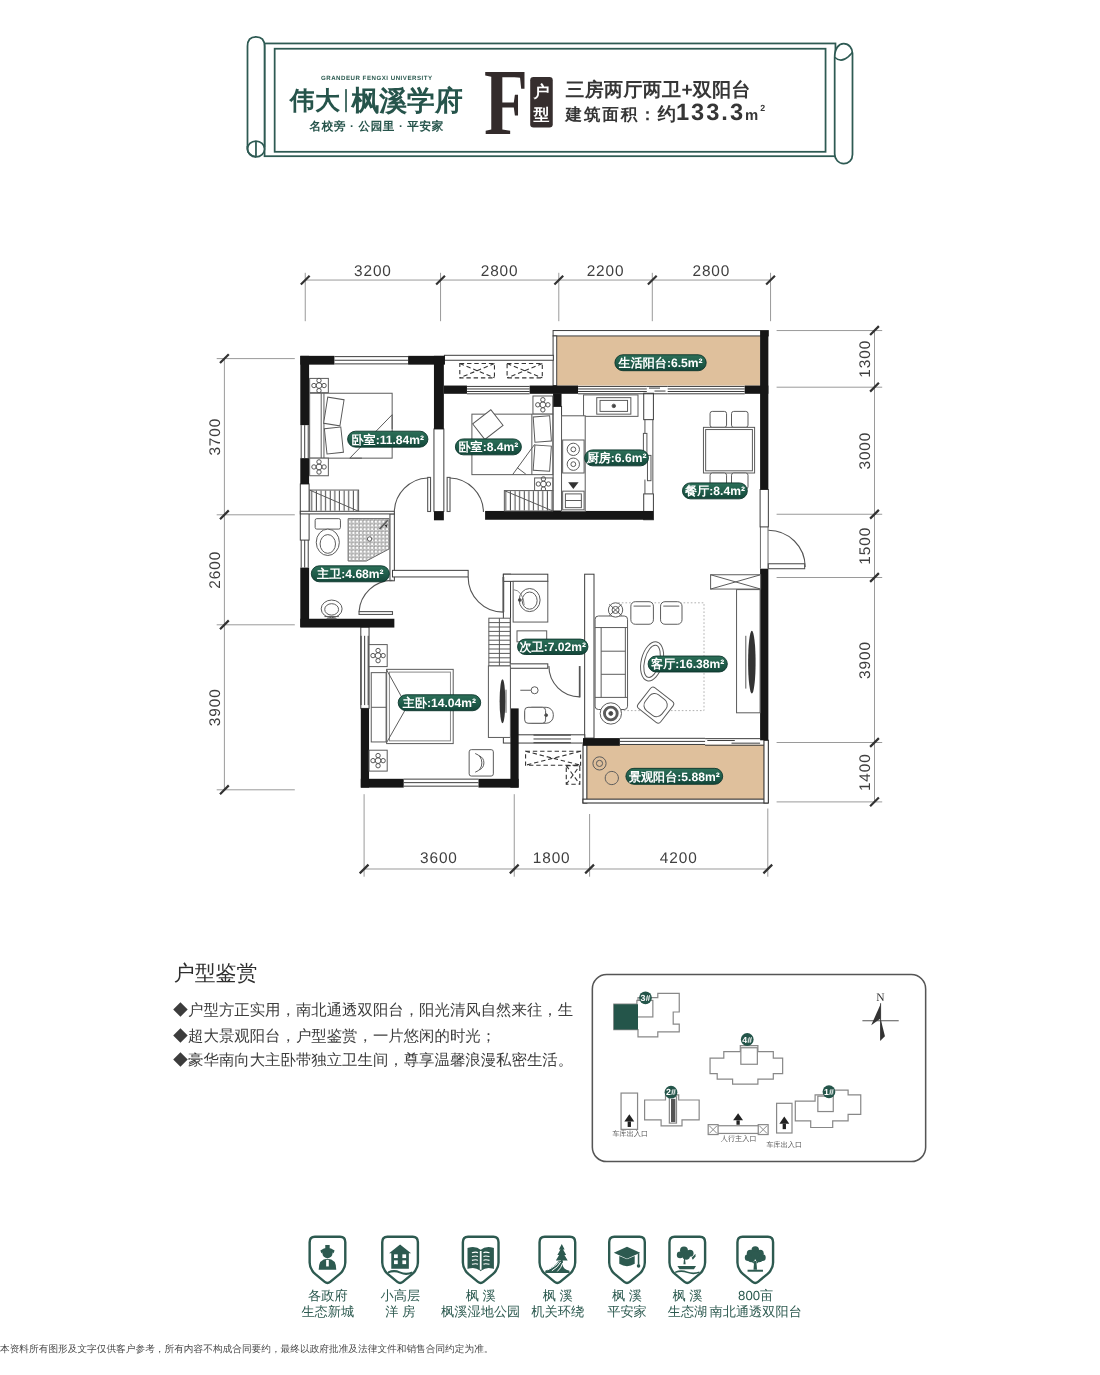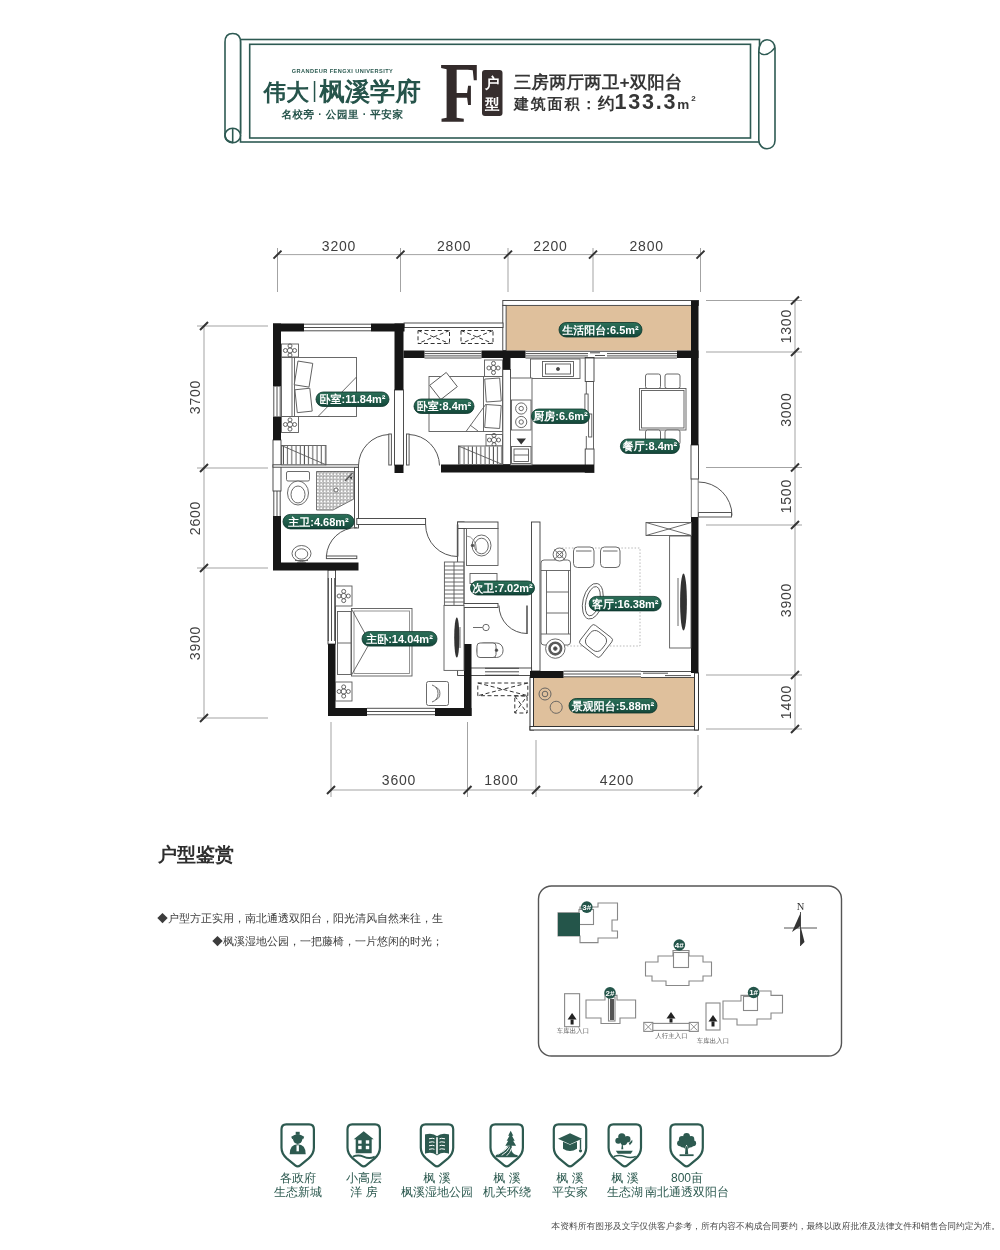--- a/index.html
+++ b/index.html
@@ -556,25 +556,26 @@
         <text x="625.2" y="607.7" fill="#fff">客厅:16.38m²</text>
       </g>
 
   <g>
         <rect x="569" y="698.5" width="88" height="14.5" rx="7.25" fill="url(#gpill)" stroke="#0a332a" stroke-width="0.8"></rect>
         <text x="613" y="709.8" fill="#fff">景观阳台:5.88m²</text>
       </g>
 </g>
 </svg>
 
-<div class="abs" style="left:158px;top:842px;font-size:19px;font-weight:bold;color:#2e2e2e;">户型鉴赏</div>
-
-<div class="abs" style="left:157px;top:907px;font-size:11px;color:#3c3c3c;line-height:22.7px;white-space:nowrap;text-align:right;">
+<div class="abs" style="left:158px;top:872px;font-size:19px;font-weight:normal;color:#2e2e2e;">户型鉴赏</div>
+
+<div class="abs" style="left:157px;top:907px;font-size:14px;color:#3c3c3c;line-height:22.7px;white-space:nowrap;">
   <div>◆户型方正实用，南北通透双阳台，阳光清风自然来往，生</div>
-  <div>◆枫溪湿地公园，一把藤椅，一片悠闲的时光；</div>
+  <div>◆超大景观阳台，户型鉴赏，一片悠闲的时光；</div>
+  <div>◆豪华南向大主卧带独立卫生间，尊享温馨浪漫私密生活。</div>
 </div>
 
 <svg class="abs" style="left:530px;top:880px" width="320" height="185" viewBox="530 880 320 185">
 
   <rect x="538.5" y="886" width="303" height="170" rx="13" fill="#fff" stroke="#555" stroke-width="1.4"></rect>
   <g fill="#fff" stroke="#888" stroke-width="1.1">
 
     <path d="M558,912.9 L580,912.9 L580,907 L598,907 L598,903 L617.5,903 L617.5,920 L612,920 L612,931 L617.5,931 L617.5,938 L598,938 L598,942.6 L580,942.6 L580,936 L558,936 Z"></path>
     <rect x="579" y="909.5" width="14.5" height="15"></rect>
 
@@ -750,13 +751,13 @@
   <div class="abs" style="left:577px;width:96px">
       <div>枫 溪</div>
       <div>生态湖</div>
     </div>
   <div class="abs" style="left:639px;width:96px">
       <div>800亩</div>
       <div>南北通透双阳台</div>
     </div>
 </div>
 
-<div class="abs" style="left:0;top:1221px;width:1000px;text-align:right;font-size:8.8px;color:#4a4a4a;">本资料所有图形及文字仅供客户参考，所有内容不构成合同要约，最终以政府批准及法律文件和销售合同约定为准。</div>
+<div class="abs" style="left:0;top:1221px;width:1000px;text-align:left;font-size:8.8px;color:#4a4a4a;">本资料所有图形及文字仅供客户参考，所有内容不构成合同要约，最终以政府批准及法律文件和销售合同约定为准。</div>
 
 </body></html>

